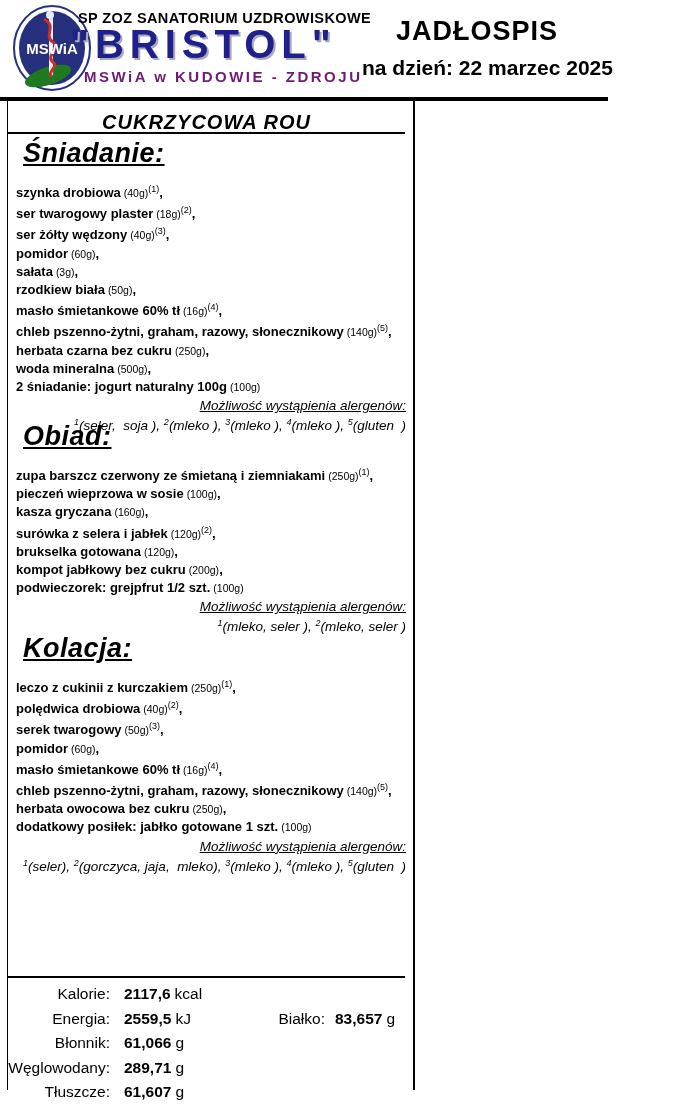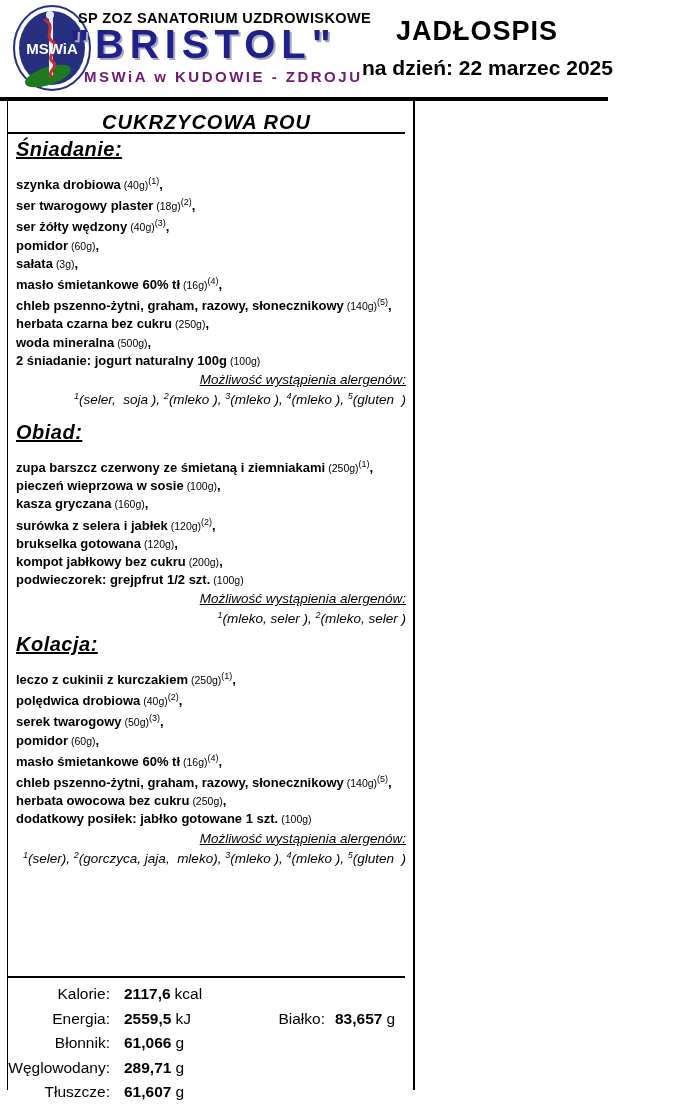--- a/index.html
+++ b/index.html
@@ -25,21 +25,21 @@
   .title-row    { position:absolute; left:8px; top:101px; width:397px; height:33px; text-align:center;
                   font-weight:700; font-style:italic; font-size:20px; letter-spacing:1px;
                   padding-top:10px; border-bottom:2px solid #000; }
   .nut-line     { position:absolute; left:8px; top:976px; width:397px; height:2px; background:#000; }
 
   
   .menu-section { position:absolute; left:16px; width:390px; }
   .sec-0 { top:138px; }
   .sec-1 { top:421px; }
   .sec-2 { top:633px; }
-  .sec-heading { font-size:20px; font-weight:700; font-style:italic; text-decoration:underline; margin-bottom:12px; letter-spacing:0.5px; }
+  .sec-heading { font-size:27px; font-weight:700; font-style:italic; text-decoration:underline; margin-bottom:12px; letter-spacing:0.5px;margin-left:7px; }
   .item-line { font-size:13px; font-weight:700; line-height:17.2px; white-space:pre-wrap; }
   .item-line .qty { font-size:10.5px; font-weight:400; margin-left:3px; }
   .item-line sup { font-size:9px; font-weight:400; vertical-align:5px; }
   .allg-head { font-size:13.5px; font-style:italic; text-decoration:underline; text-align:right; line-height:17px; margin-top:1px; }
   .allg-line { font-size:13.5px; font-style:italic; text-align:right; line-height:17px; white-space:pre-wrap; }
   .allg-line sup { font-size:9px; vertical-align:5px; }
 
   
   .nutrition { position:absolute; left:8px; top:985px; width:397px; }
   .nut-row { position:relative; height:24.5px; font-size:15.5px; }
@@ -77,20 +77,21 @@
   <div class="title-row">CUKRZYCOWA ROU</div>
 
   <div>
       <section class="menu-section sec-0">
         <div class="sec-heading">Śniadanie:</div>
         <div class="item-line"><span class="iname">szynka drobiowa</span><span class="qty">(40g)</span><sup class="sref">(1)</sup><span class="tail">,</span></div>
         <div class="item-line"><span class="iname">ser twarogowy plaster</span><span class="qty">(18g)</span><sup class="sref">(2)</sup><span class="tail">,</span></div>
         <div class="item-line"><span class="iname">ser żółty wędzony</span><span class="qty">(40g)</span><sup class="sref">(3)</sup><span class="tail">,</span></div>
         <div class="item-line"><span class="iname">pomidor</span><span class="qty">(60g)</span><span class="tail">,</span></div>
         <div class="item-line"><span class="iname">sałata</span><span class="qty">(3g)</span><span class="tail">,</span></div>
+        <div class="item-line"><span class="iname">rzodkiew biała</span><span class="qty">(50g)</span><span class="tail">,</span></div>
         <div class="item-line"><span class="iname">masło śmietankowe 60% tł</span><span class="qty">(16g)</span><sup class="sref">(4)</sup><span class="tail">,</span></div>
         <div class="item-line"><span class="iname">chleb pszenno-żytni, graham, razowy, słonecznikowy</span><span class="qty">(140g)</span><sup class="sref">(5)</sup><span class="tail">,</span></div>
         <div class="item-line"><span class="iname">herbata czarna bez cukru</span><span class="qty">(250g)</span><span class="tail">,</span></div>
         <div class="item-line"><span class="iname">woda mineralna</span><span class="qty">(500g)</span><span class="tail">,</span></div>
         <div class="item-line"><span class="iname">2 śniadanie: jogurt naturalny 100g</span><span class="qty">(100g)</span></div>
         <div class="allg-head">Możliwość wystąpienia alergenów:</div>
         <div class="allg-line"><sup>1</sup><span>(seler,  soja ), </span><sup>2</sup><span>(mleko ), </span><sup>3</sup><span>(mleko ), </span><sup>4</sup><span>(mleko ), </span><sup>5</sup><span>(gluten  )</span></div>
       </section>
       <section class="menu-section sec-1">
         <div class="sec-heading">Obiad:</div>

